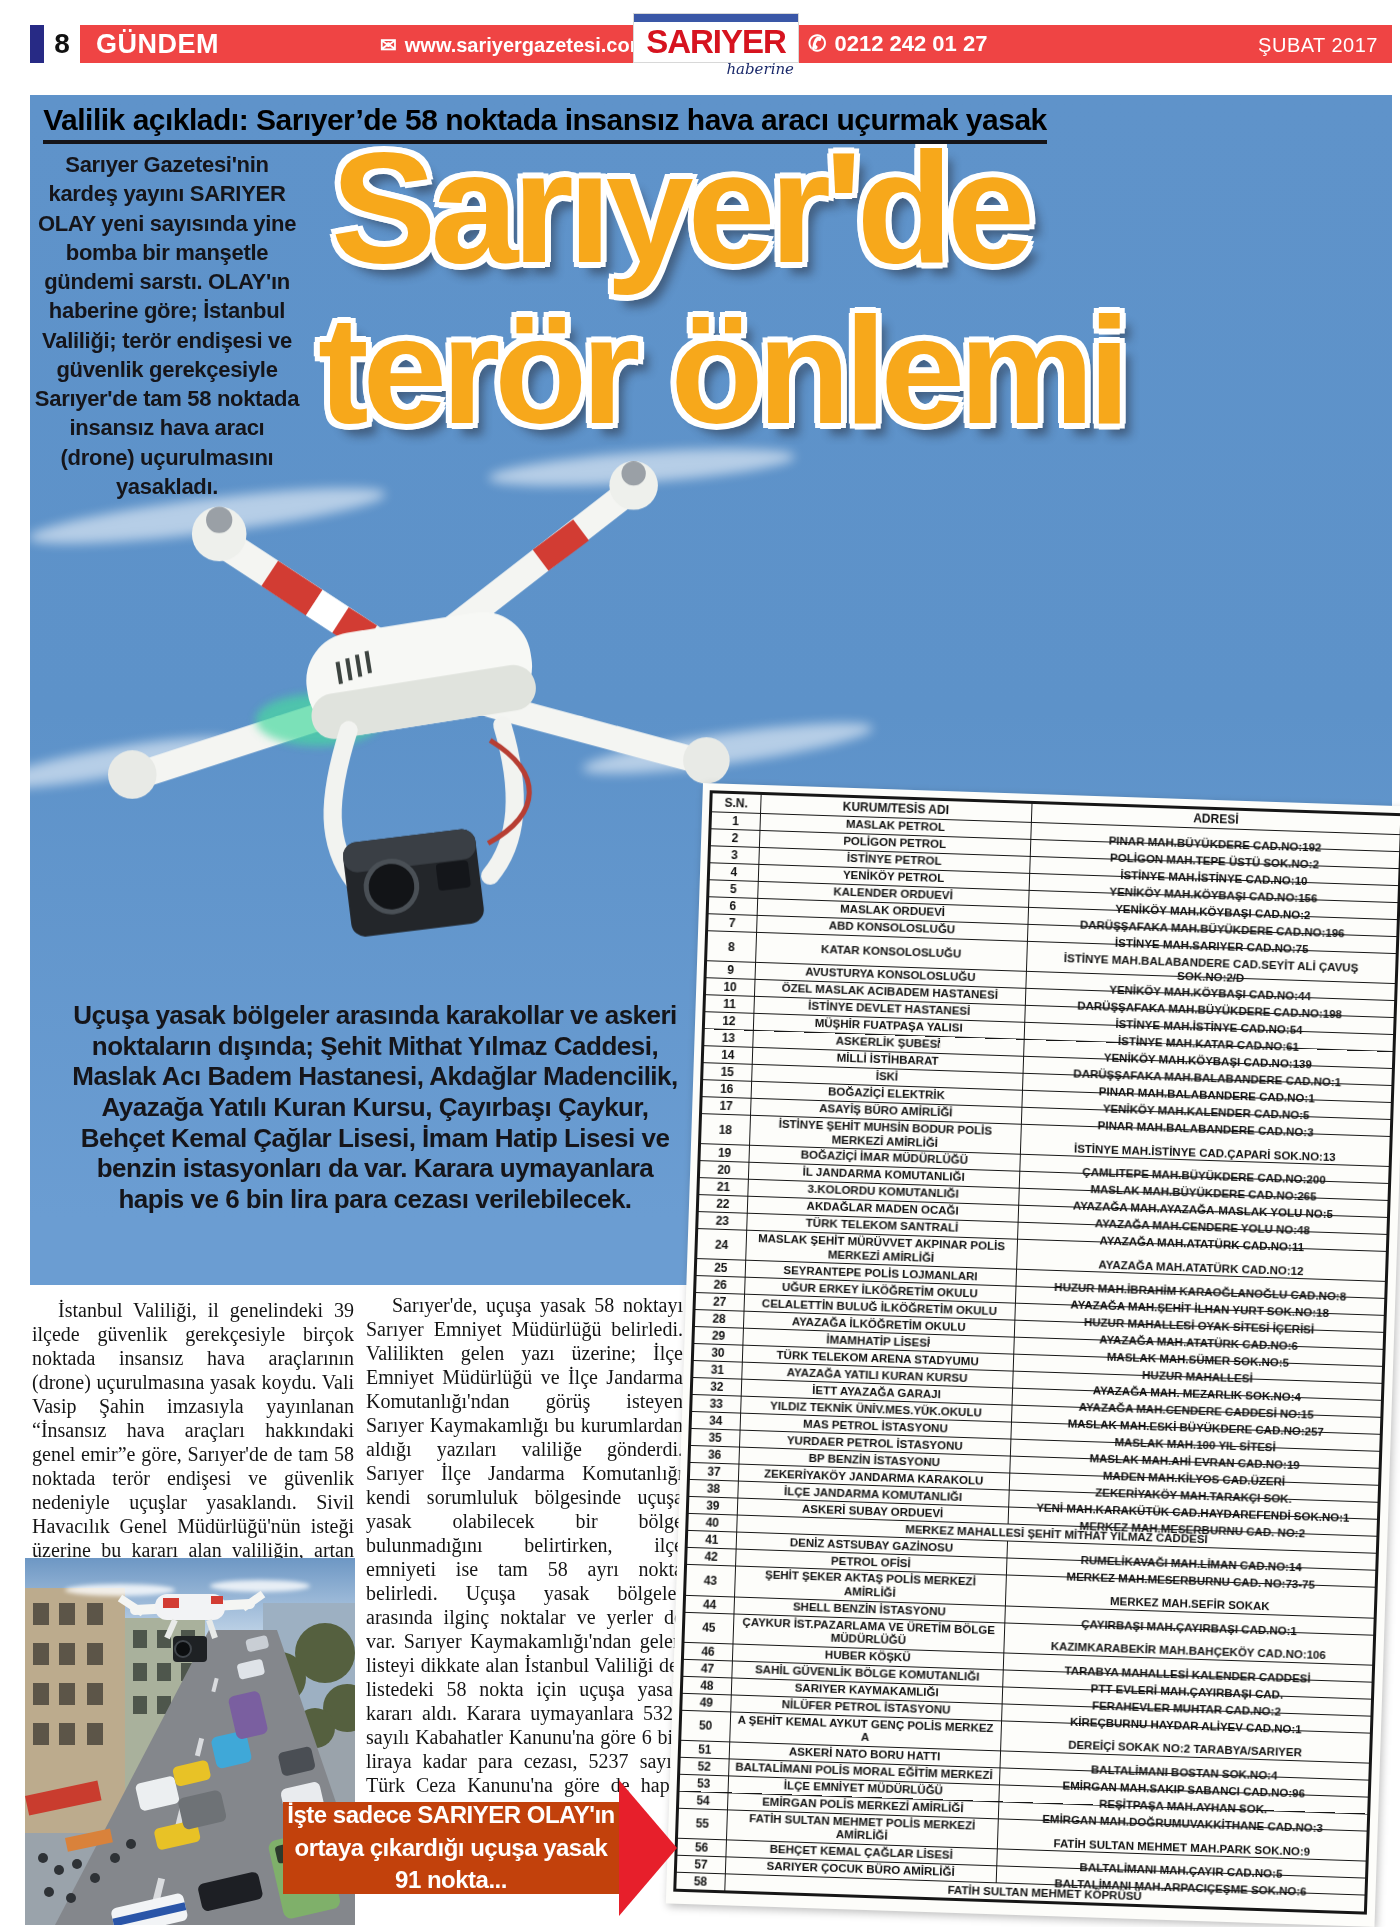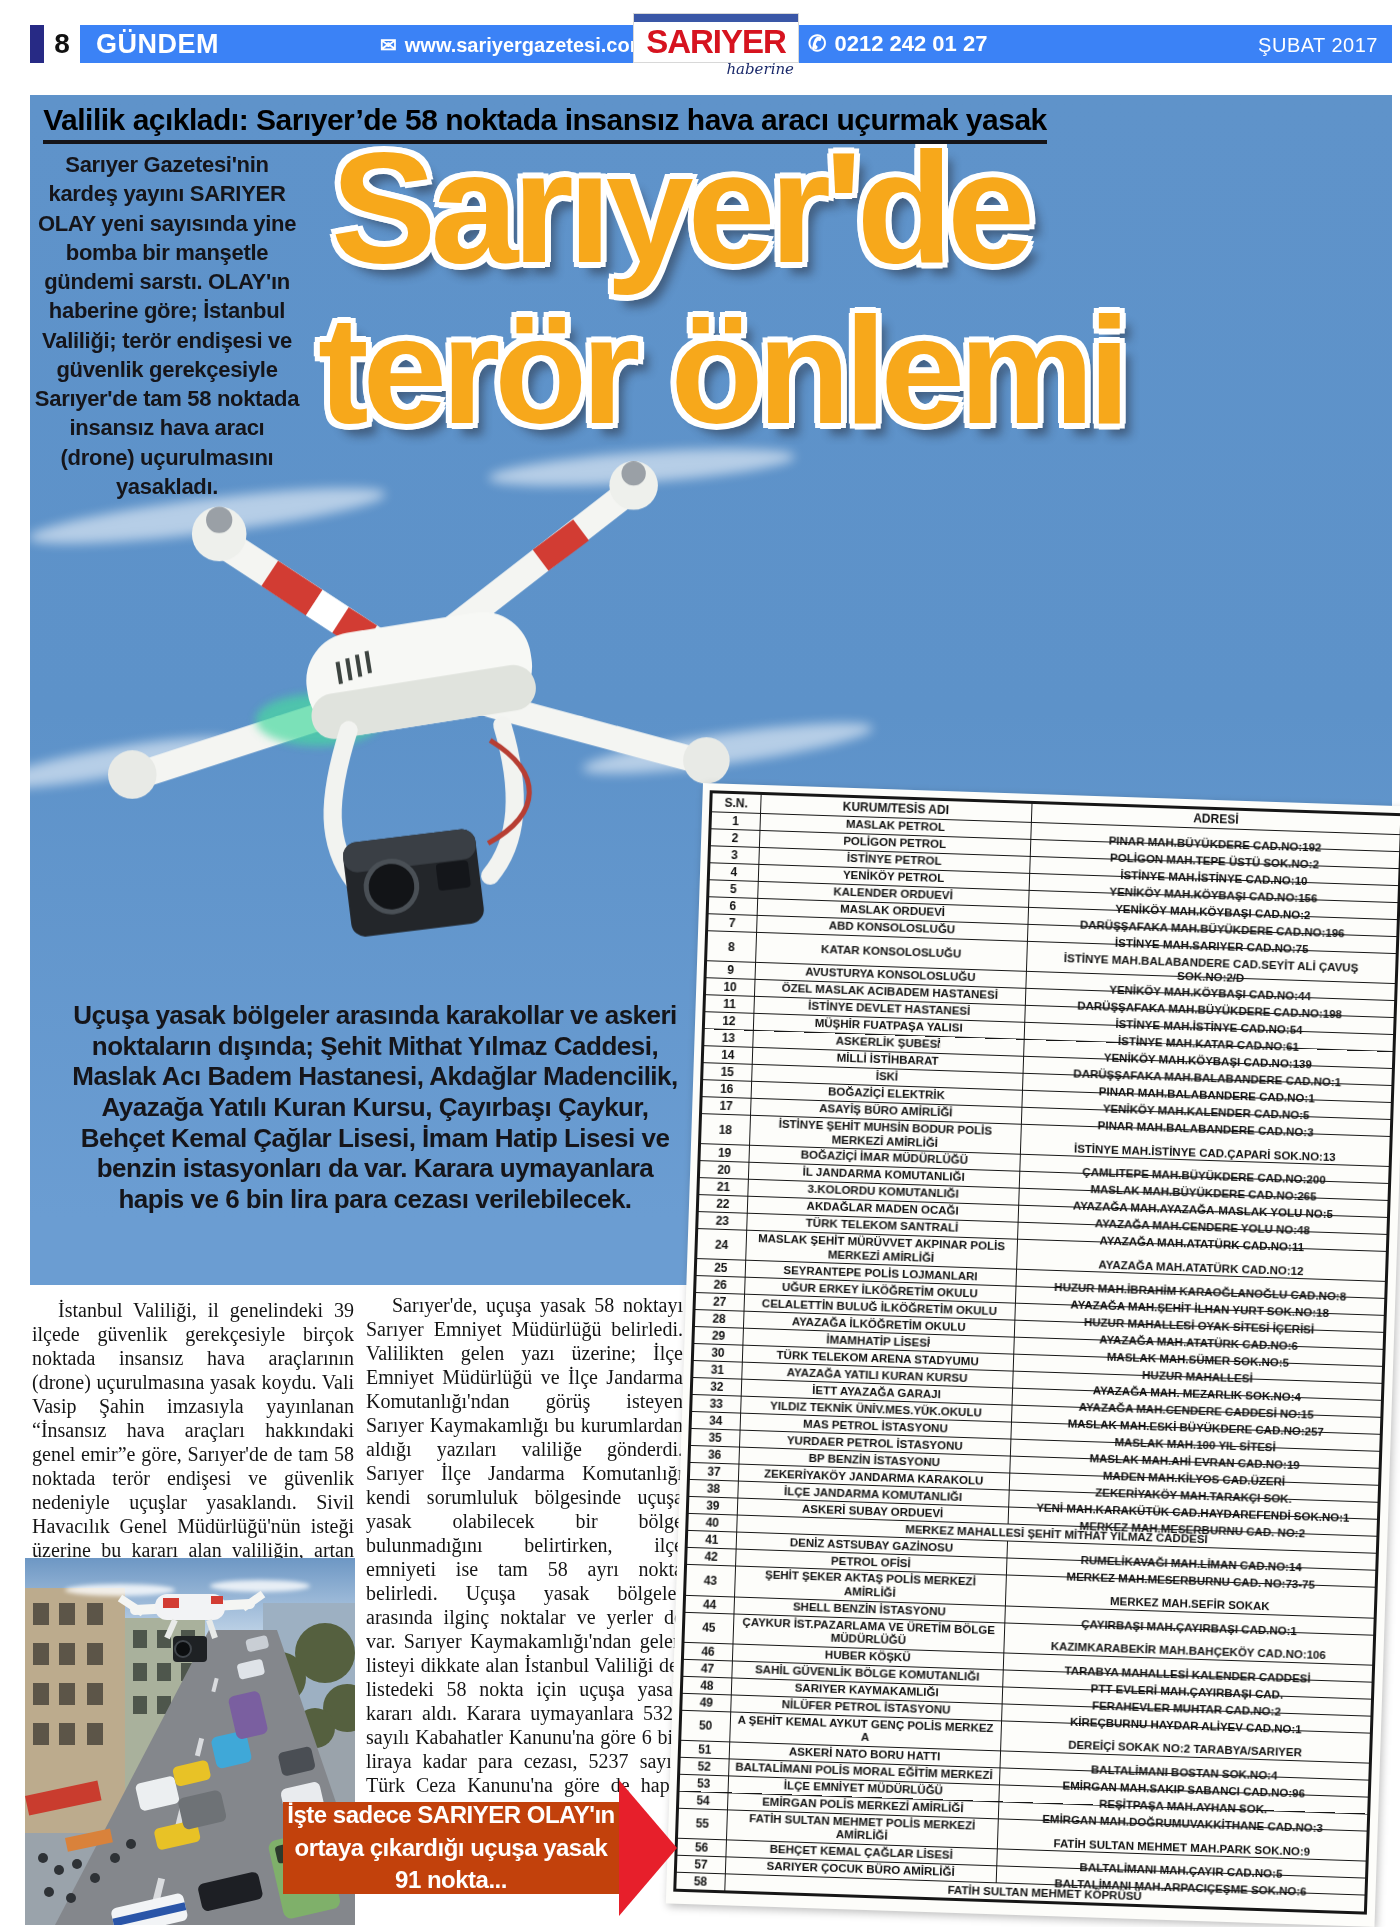--- a/index.html
+++ b/index.html
@@ -3,21 +3,21 @@
 <meta charset="utf-8">
 <style>
   html,body{margin:0;padding:0;}
   body{width:1400px;height:1927px;position:relative;background:#ffffff;overflow:hidden;
        font-family:"Liberation Sans",sans-serif;color:#101010;}
   
   .masthead{position:absolute;left:30px;top:25px;width:1362px;height:38px;display:flex;}
   .mast-square{width:14px;height:38px;background:#272a85;}
   .mast-pagebox{width:36px;height:38px;background:#ffffff;display:flex;align-items:center;justify-content:center;
                 font-weight:bold;font-size:28px;color:#111;}
-  .mast-bar{flex:1;background:#3b82f6;position:relative;color:#fff;text-decoration:underline;}
+  .mast-bar{flex:1;background:#ef4444;position:relative;color:#fff;text-decoration:underline;}
   .mast-section{position:absolute;left:16px;top:4px;font-weight:bold;font-size:27px;letter-spacing:.5px;}
   .mast-site{position:absolute;left:300px;top:8px;font-weight:bold;font-size:20px;display:flex;gap:8px;align-items:center;}
   .mast-phone{position:absolute;left:728px;top:6px;font-weight:bold;font-size:22px;display:flex;gap:8px;align-items:center;}
   .mast-date{position:absolute;right:14px;top:9px;font-size:20px;font-weight:normal;letter-spacing:.5px;}
   .logo{position:absolute;left:554px;top:-11px;width:164px;height:60px;}
   .logo-box{position:absolute;left:0;top:0;width:164px;height:48px;background:#ffffff;box-shadow:0 0 0 1px #d8d8d8;}
   .logo-strip{position:absolute;left:0;top:0;width:164px;height:8px;background:#3a57a7;}
   .logo-word{position:absolute;left:0;top:8px;width:164px;text-align:center;font-weight:bold;font-size:33px;
              color:#d6131f;letter-spacing:-1px;line-height:40px;}
   .logo-sub{position:absolute;right:4px;top:46px;font-family:"DejaVu Serif",serif;font-style:italic;

